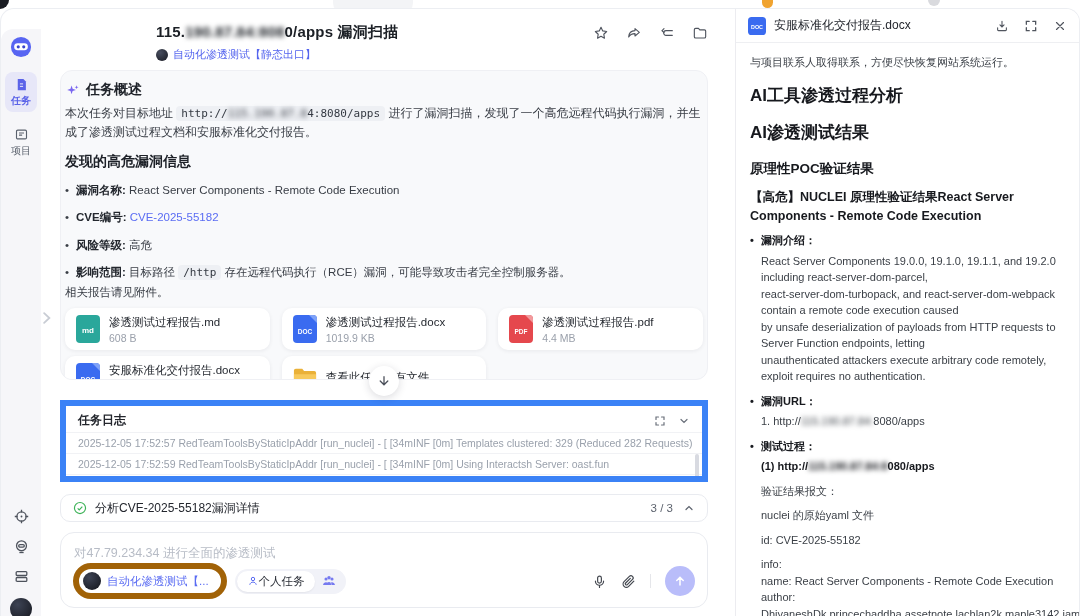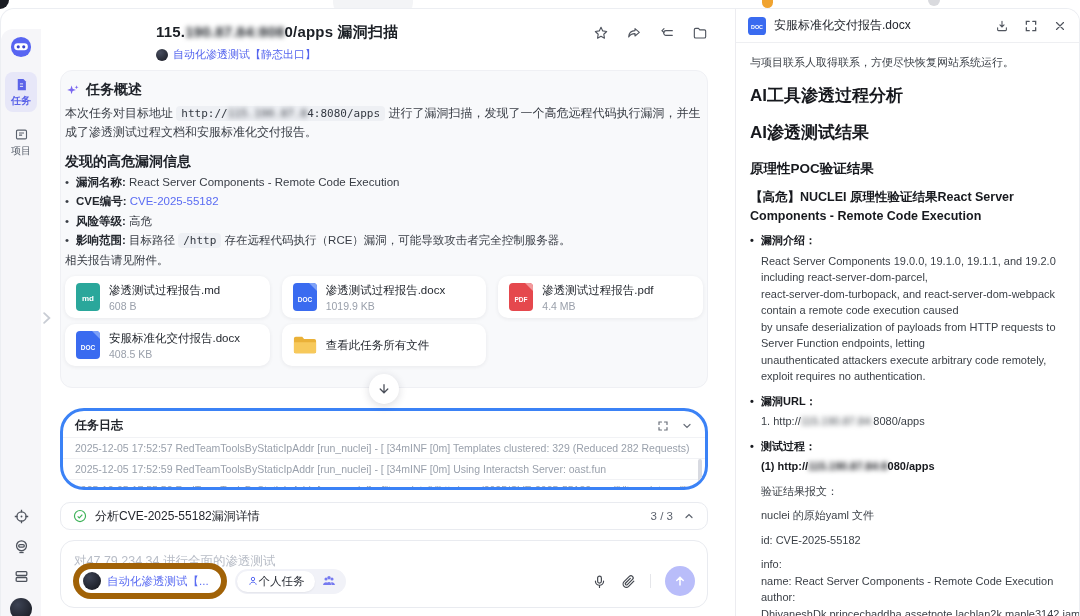--- a/index.html
+++ b/index.html
@@ -38,49 +38,49 @@
   .subtitle { margin:5px 0 8px 96px; display:inline-flex; align-items:center; gap:5px; font-size:11px; color:#5464ee; cursor:pointer; }
   .subtitle .mini-avatar { width:12px; height:12px; border-radius:50%; background:radial-gradient(circle at 35% 30%, #474d5e, #181a22); flex:none; }
 
   .overview-card { flex:1; min-height:0; overflow:hidden; background:#f8f9fb; border:1px solid #eff0f4; border-radius:12px; padding:10px 4px; }
   .sec-title { display:flex; align-items:center; gap:6px; font-size:14px; font-weight:bold; color:#20242b; }
   .sec-title svg { width:15px; height:15px; }
   .intro { margin-top:5px; font-size:12px; line-height:1.62; color:#383d45; }
   code.chip { font-family:"DejaVu Sans Mono","Liberation Mono",monospace; font-size:11px; background:#eef0f4; border-radius:4px; padding:1px 5px; color:#343942; }
   .vuln-heading { margin:10px 0 3px; font-size:14px; font-weight:bold; color:#1d2128; }
   .bullets { list-style:none; font-size:11.5px; color:#383d45; }
-  .bullets li { position:relative; padding-left:11px; margin-top:4px; line-height:1.35; }
+  .bullets li { position:relative; padding-left:11px; margin-top:12px; line-height:1.35; }
   .bullets li::before { content:"•"; position:absolute; left:0; color:#383d45; }
   .bullets b { color:#23272e; }
   .link { color:#5a6cf3; cursor:pointer; }
   .footnote { margin-top:4px; font-size:11.5px; color:#383d45; }
   .file-grid { margin-top:8px; display:grid; grid-template-columns:repeat(3,1fr); gap:6px 12px; }
   .file-card { background:#fff; border-radius:10px; min-height:42px; padding:5px 11px; display:flex; align-items:center; gap:9px; box-shadow:0 1px 4px rgba(28,32,48,.07); cursor:pointer; }
   .file-icon { width:24px; height:28px; flex:none; }
   .file-icon.folder { height:24px; }
   .file-name { font-size:11.5px; color:#262a31; white-space:nowrap; overflow:hidden; }
   .file-size { font-size:10.5px; color:#9aa0ab; margin-top:2px; }
 
   .scroll-down { position:relative; z-index:2; flex:none; width:30px; height:30px; margin:-14px auto 4px; border:none; border-radius:50%; background:#fff; box-shadow:0 2px 8px rgba(30,34,50,.16); display:flex; align-items:center; justify-content:center; color:#4b505a; cursor:pointer; }
   .scroll-down svg { width:14px; height:14px; }
 
-  .log-panel { flex:none; height:82px; border:3px solid #3b82f6; border-radius:24px; position:relative; overflow:hidden; }
+  .log-panel { flex:none; height:82px; border:6px solid #3b82f6; border-radius:0; position:relative; overflow:hidden; }
   .log-header { display:flex; align-items:center; padding:6px 12px 3px; }
   .log-title { font-size:12px; font-weight:bold; color:#23262d; }
   .log-actions { margin-left:auto; display:flex; gap:12px; color:#6a707b; }
   .log-actions svg { width:12px; height:12px; cursor:pointer; }
   .log-row { padding:4px 12px; border-top:1px solid #f1f2f5; font-size:10.5px; color:#9aa1ac; white-space:nowrap; overflow:hidden; }
   .log-thumb { position:absolute; right:3px; top:48px; width:4px; height:26px; border-radius:2px; background:#d8dae1; }
 
   .status-row { flex:none; height:28px; margin-top:12px; border:1px solid #e9ebf0; border-radius:10px; display:flex; align-items:center; gap:8px; padding:0 12px; font-size:12px; color:#23262d; cursor:pointer; }
   .status-row .check { width:14px; height:14px; color:#3cb257; flex:none; }
   .status-right { margin-left:auto; display:flex; align-items:center; gap:10px; color:#5c626d; font-size:11.5px; }
   .status-right svg { width:12px; height:12px; }
 
-  .composer { flex:none; height:68px; margin-top:10px; border:1px solid #e9ebf0; border-radius:14px; position:relative; padding:10px 13px; }
+  .composer { flex:none; height:76px; margin-top:10px; border:1px solid #e9ebf0; border-radius:14px; position:relative; padding:10px 13px; }
   .composer input { width:100%; border:none; outline:none; font-size:12.5px; color:#2a2e35; background:transparent; font-family:inherit; }
   .composer input::placeholder { color:#b7bcc6; }
   .composer-bottom { position:absolute; left:12px; right:12px; bottom:8px; display:flex; align-items:center; gap:8px; }
   .agent-pill { display:flex; align-items:center; gap:6px; border:6px solid #a16207; border-radius:999px; padding:3px 12px 3px 4px; background:#fff; font-size:11.5px; color:#5a6cf3; cursor:pointer; }
   .agent-pill .avatar { width:18px; height:18px; border-radius:50%; background:radial-gradient(circle at 35% 30%, #3d4354, #12141b); flex:none; }
   .mode-group { display:flex; align-items:center; background:#f1f2f8; border-radius:999px; padding:2px; }
   .mode-pill { display:flex; align-items:center; background:#fff; border-radius:999px; padding:3px 10px; font-size:11.5px; color:#2c3038; box-shadow:0 1px 2px rgba(0,0,0,.06); cursor:pointer; }
   .mode-pill svg { width:12px; height:12px; color:#5a6cf3; }
   .group-btn { width:16px; height:16px; margin:0 7px 0 6px; color:#767af0; cursor:pointer; }
   .composer-right { margin-left:auto; display:flex; align-items:center; gap:14px; color:#43474f; }

